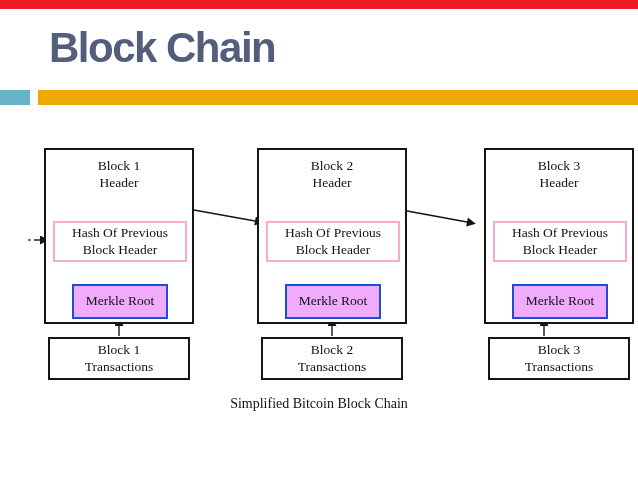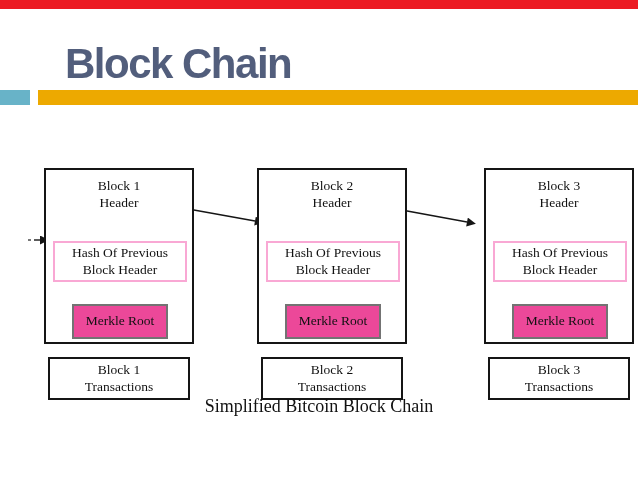--- a/index.html
+++ b/index.html
@@ -3,59 +3,59 @@
 <meta charset="utf-8">
 <style>
   html,body { margin:0; padding:0; background:#ffffff; }
   body { width:638px; height:479px; overflow:hidden;
          font-family:"Liberation Sans", sans-serif; }
   .slide { position:relative; width:638px; height:479px; background:#ffffff; }
 
   .top-red-bar { position:absolute; left:0; top:0; width:638px; height:9px;
                  background:#ec1b23; }
 
-  .slide-title { position:absolute; left:49px; top:27px; margin:16px;
+  .slide-title { position:absolute; left:49px; top:27px; margin:0;
                  font-size:42px; font-weight:bold; letter-spacing:-1.5px;
                  line-height:1; color:#525e7c; white-space:nowrap; }
 
   .teal-square { position:absolute; left:0; top:90px; width:30px; height:15px;
                  background:#68b3c8; }
   .orange-bar  { position:absolute; left:38px; top:90px; width:600px; height:15px;
                  background:#eda900; }
 
   .diagram { position:absolute; left:0; top:0; width:638px; height:479px;
              color:#111; }
 
   .block { position:absolute; top:148px; width:150px; height:233px;
-           font-family:"Liberation Serif", serif; color:#111;margin-top:20px; }
+           font-family:"Liberation Serif", serif; color:#111; }
   .block.b1 { left:44px; }
   .block.b2 { left:257px; }
   .block.b3 { left:484px; }
 
   .outer-box { position:absolute; left:0; top:0; width:150px; height:176px;
                border:2px solid #151515; box-sizing:border-box; background:#fff; }
   .hdr-line { text-align:center; font-size:13.5px; line-height:17px; }
   .hdr-line.first { margin-top:7px; }
 
   .hash-box { position:absolute; left:7px; top:71px; width:134px; height:41px;
               border:2px solid #f9a8d4; box-sizing:border-box; background:#fff;
               text-align:center; font-size:13.5px; line-height:17px; padding-top:1px; }
   .merkle-box { position:absolute; left:26px; top:134px; width:96px; height:35px;
-                border:2px solid #737373; box-sizing:border-box; background:#ec4899;
+                border:2px solid #1d4ed8; box-sizing:border-box; background:#f0abfc;
                 text-align:center; font-size:13.5px; line-height:30px; }
   .tx-box { position:absolute; left:4px; top:189px; width:142px; height:43px;
             border:2px solid #151515; box-sizing:border-box; background:#fff;
             text-align:center; font-size:13.5px; line-height:17px; padding-top:2px; }
 
   .arrow-layer { position:absolute; left:0; top:0; width:638px; height:479px;
                  pointer-events:none; }
 
   .diagram-caption { position:absolute; left:0; top:396px; width:638px;
                      text-align:center; font-family:"Liberation Serif", serif;
-                     font-size:18px; color:#111; }
+                     font-size:14px; color:#111; }
 </style>
 </head>
 <body>
 
 <div class="slide">
 
   <div class="top-red-bar"></div>
 
   <h1 class="slide-title">Block Chain</h1>
 

